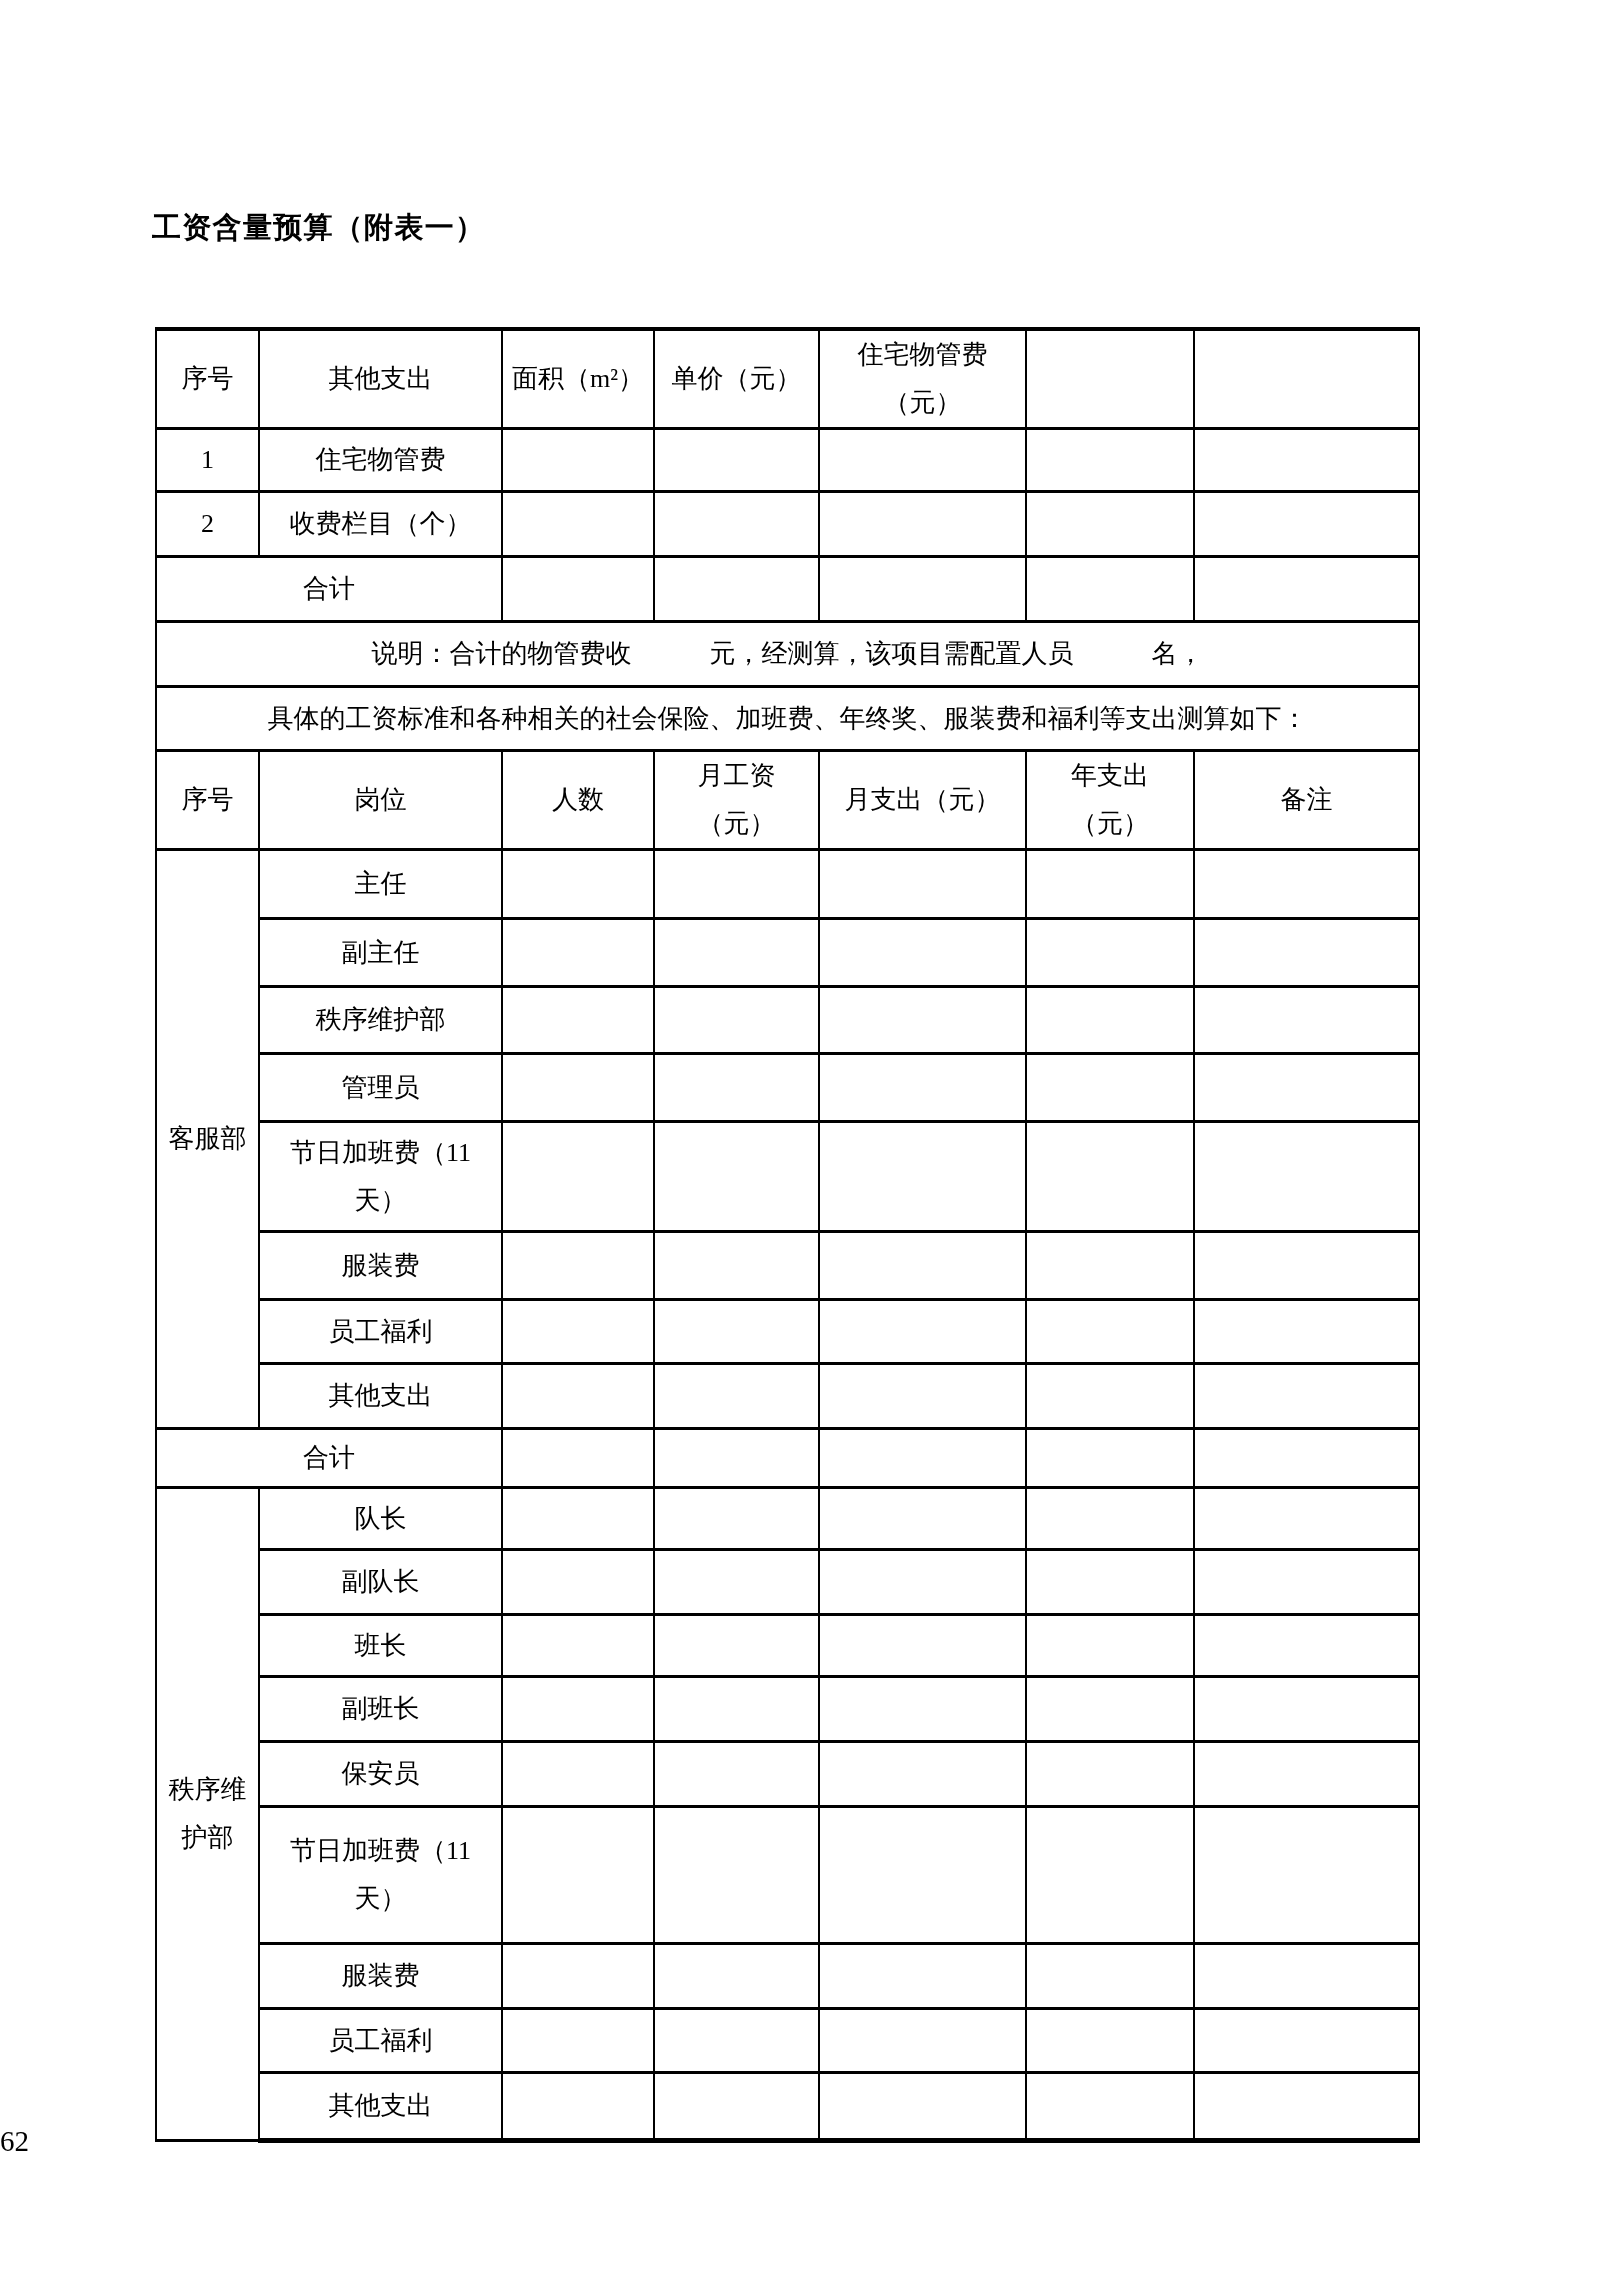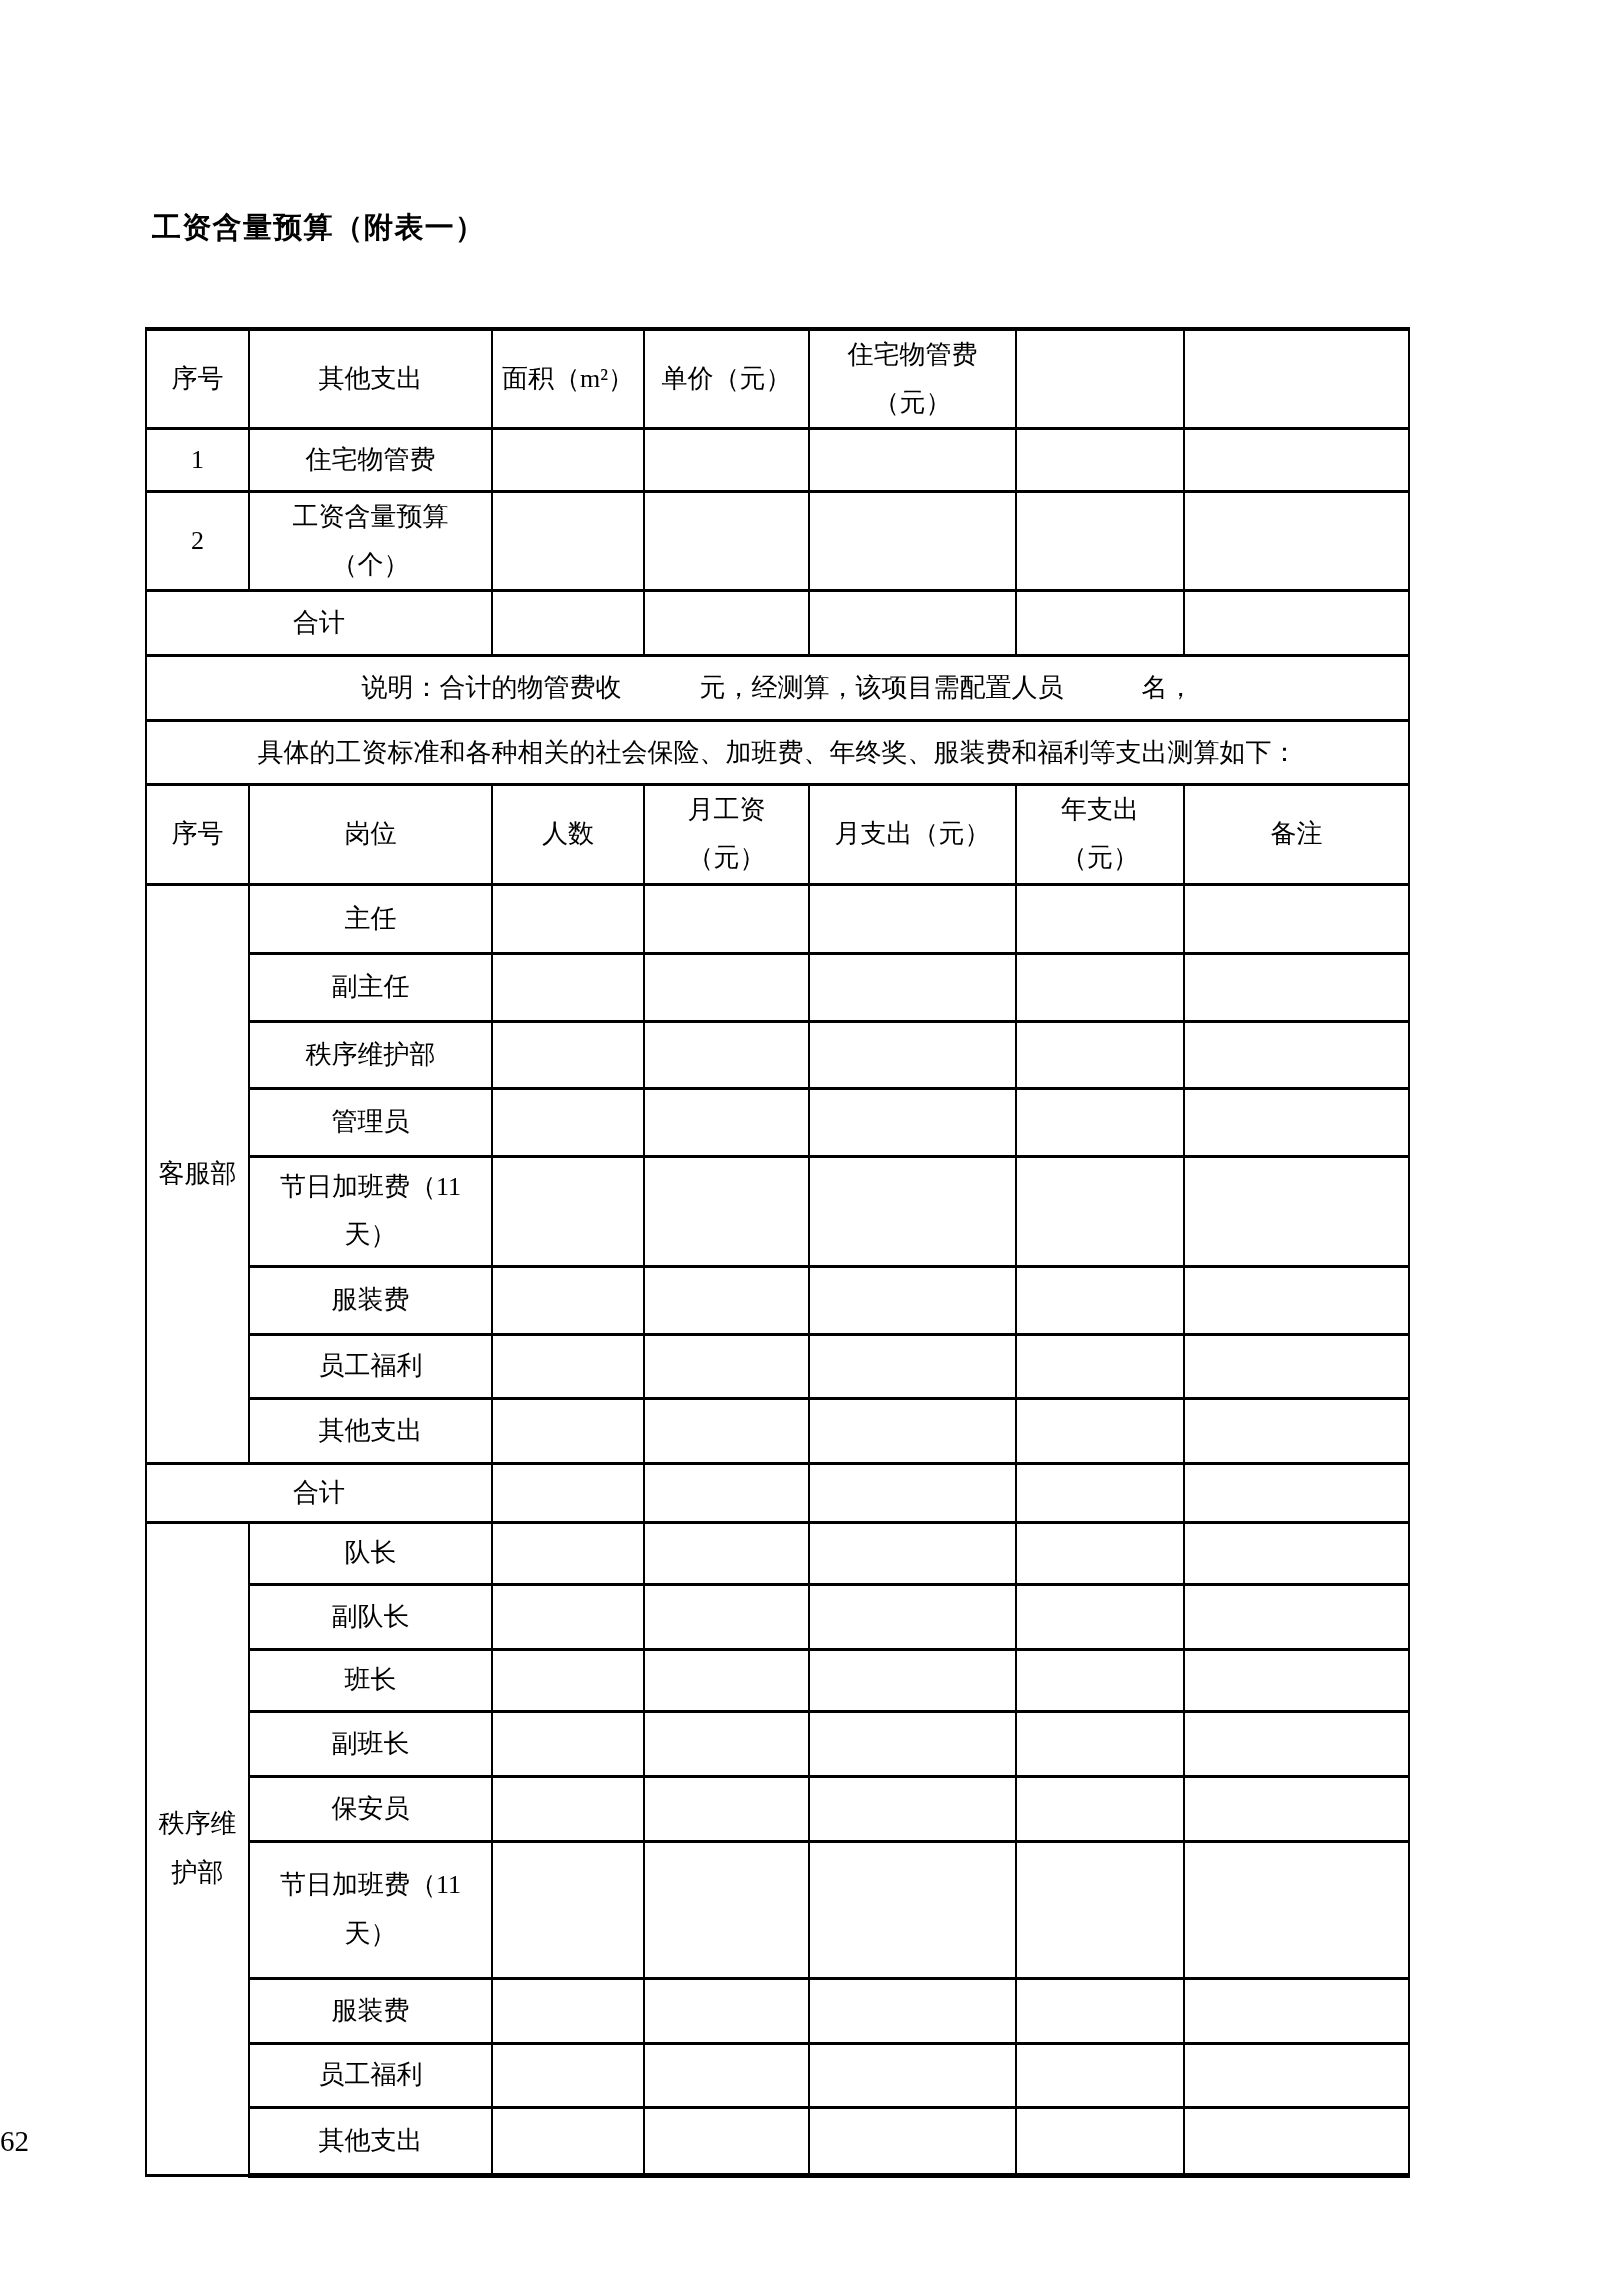--- a/index.html
+++ b/index.html
@@ -18,21 +18,21 @@
     position: absolute;
     left: 152px;
     top: 208px;
     font-size: 29px;
     font-weight: bold;
     letter-spacing: 1.3px;
     white-space: nowrap;
   }
   table.budget {
     position: absolute;
-    left: 145px;
+    left: 155px;
     top: 327px;
     width: 1263px;
     border-collapse: collapse;
     table-layout: fixed;
   }
   table.budget td {
     border-left: 2.6px solid #000;
     border-right: 2.6px solid #000;
     border-top: 3.9px solid #000;
     border-bottom: 3.9px solid #000;
@@ -88,21 +88,21 @@
       <td>住宅物管费</td>
       <td></td>
       <td></td>
       <td></td>
       <td></td>
       <td></td>
     </tr>
 
     <tr style="height:65px">
       <td>2</td>
-      <td>工资含量预算（个）</td>
+      <td>收费栏目（个）</td>
       <td></td>
       <td></td>
       <td></td>
       <td></td>
       <td></td>
     </tr>
 
     <tr style="height:65px">
       <td colspan="2">合计</td>
       <td></td>

